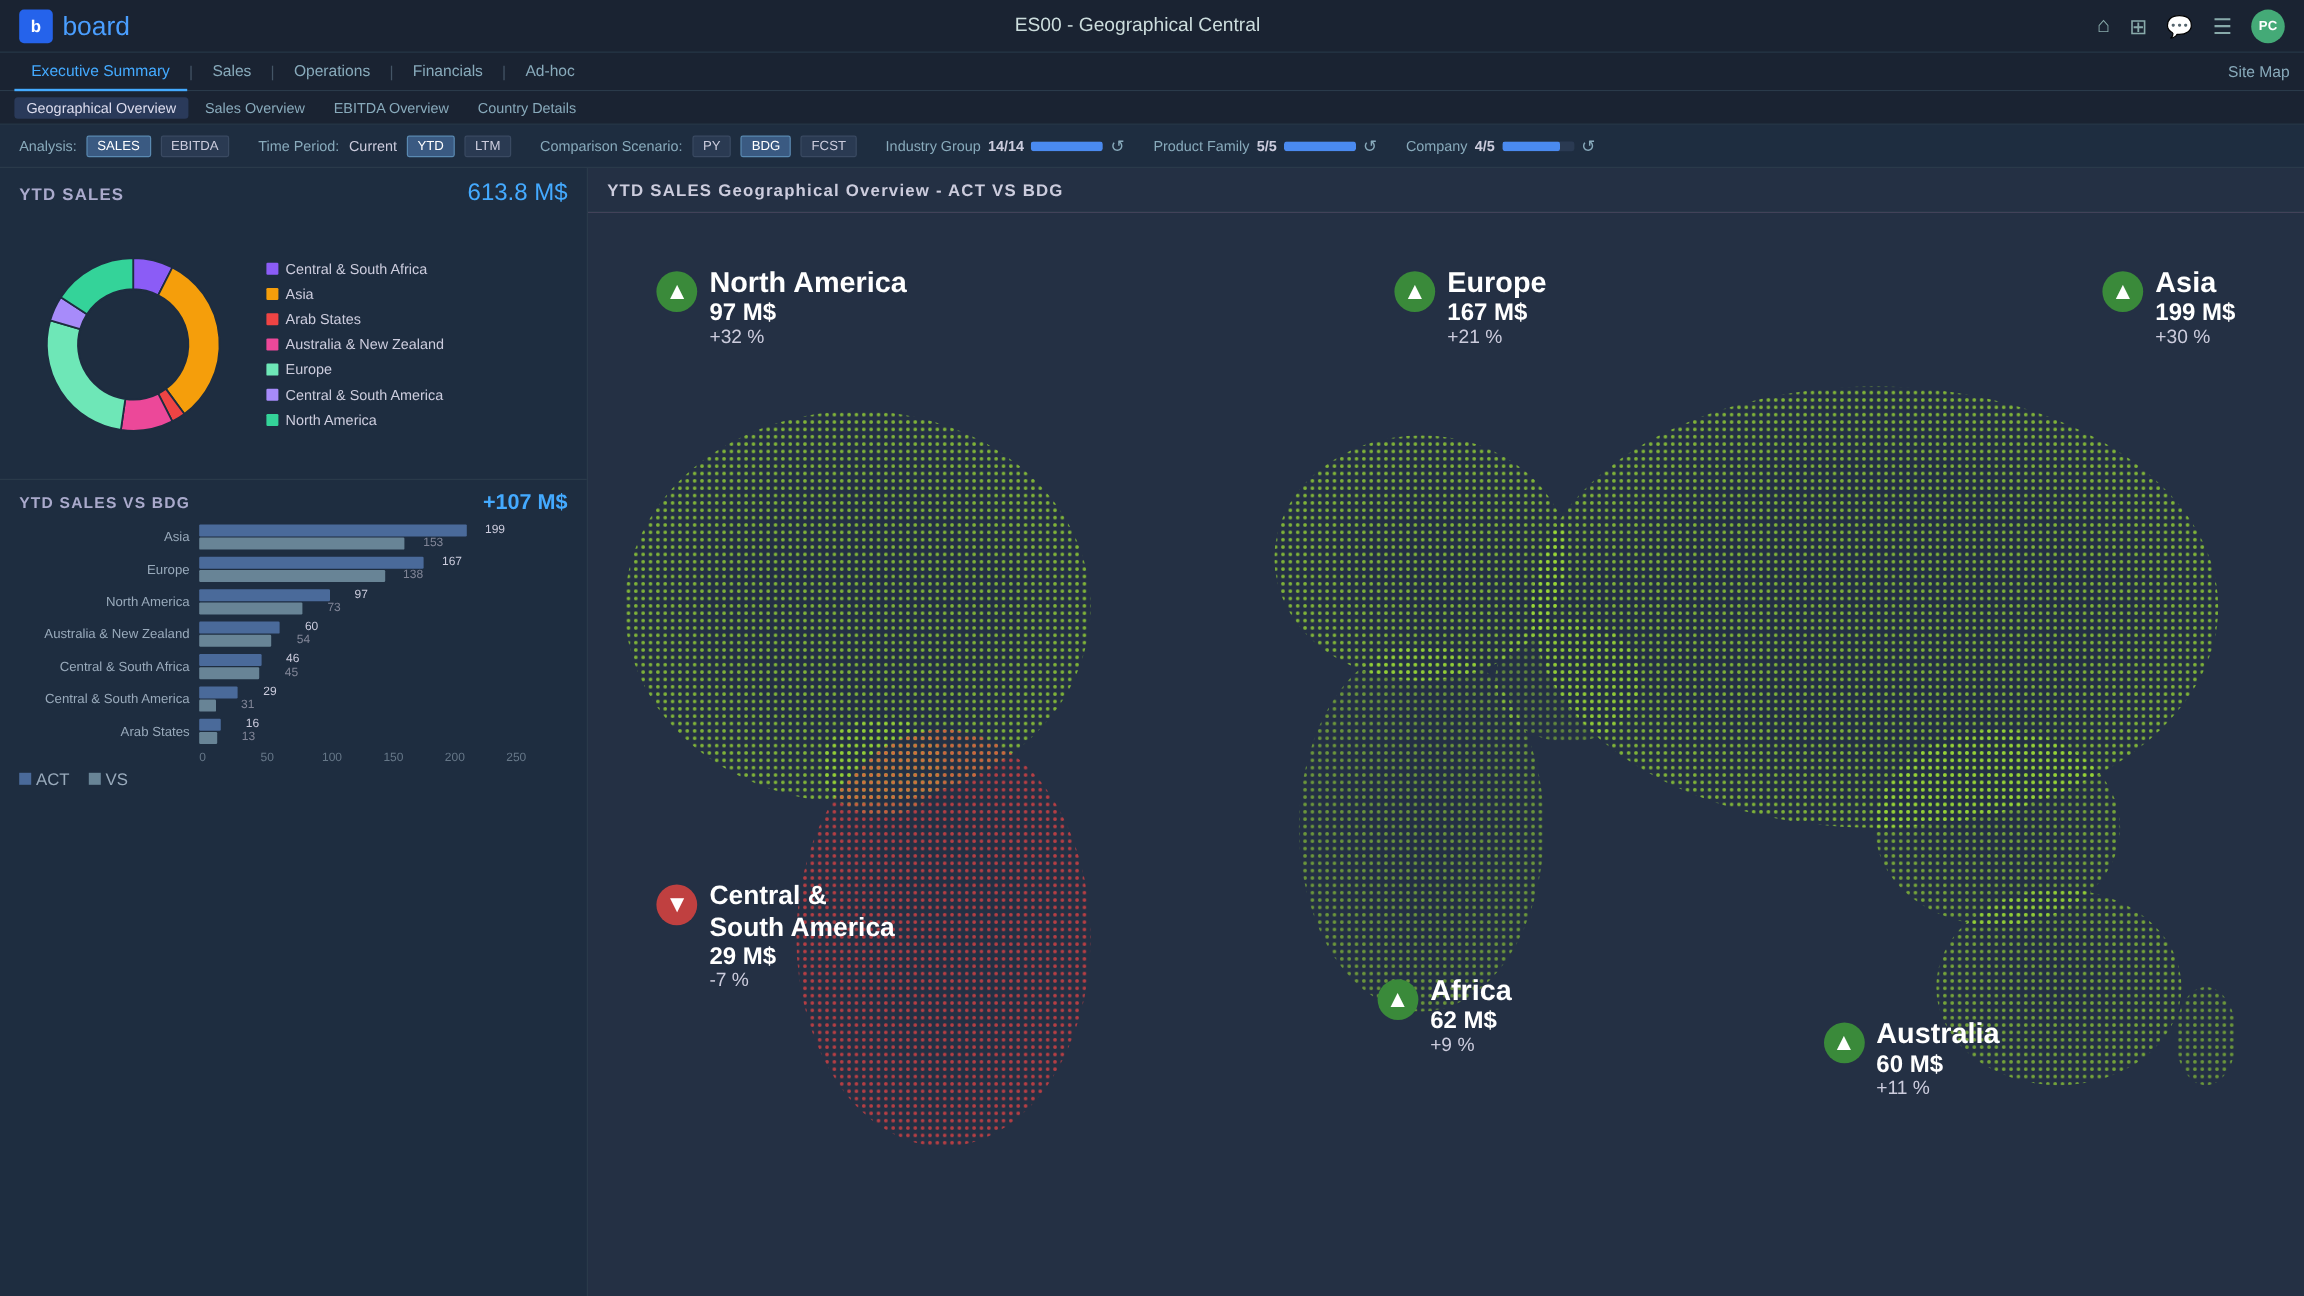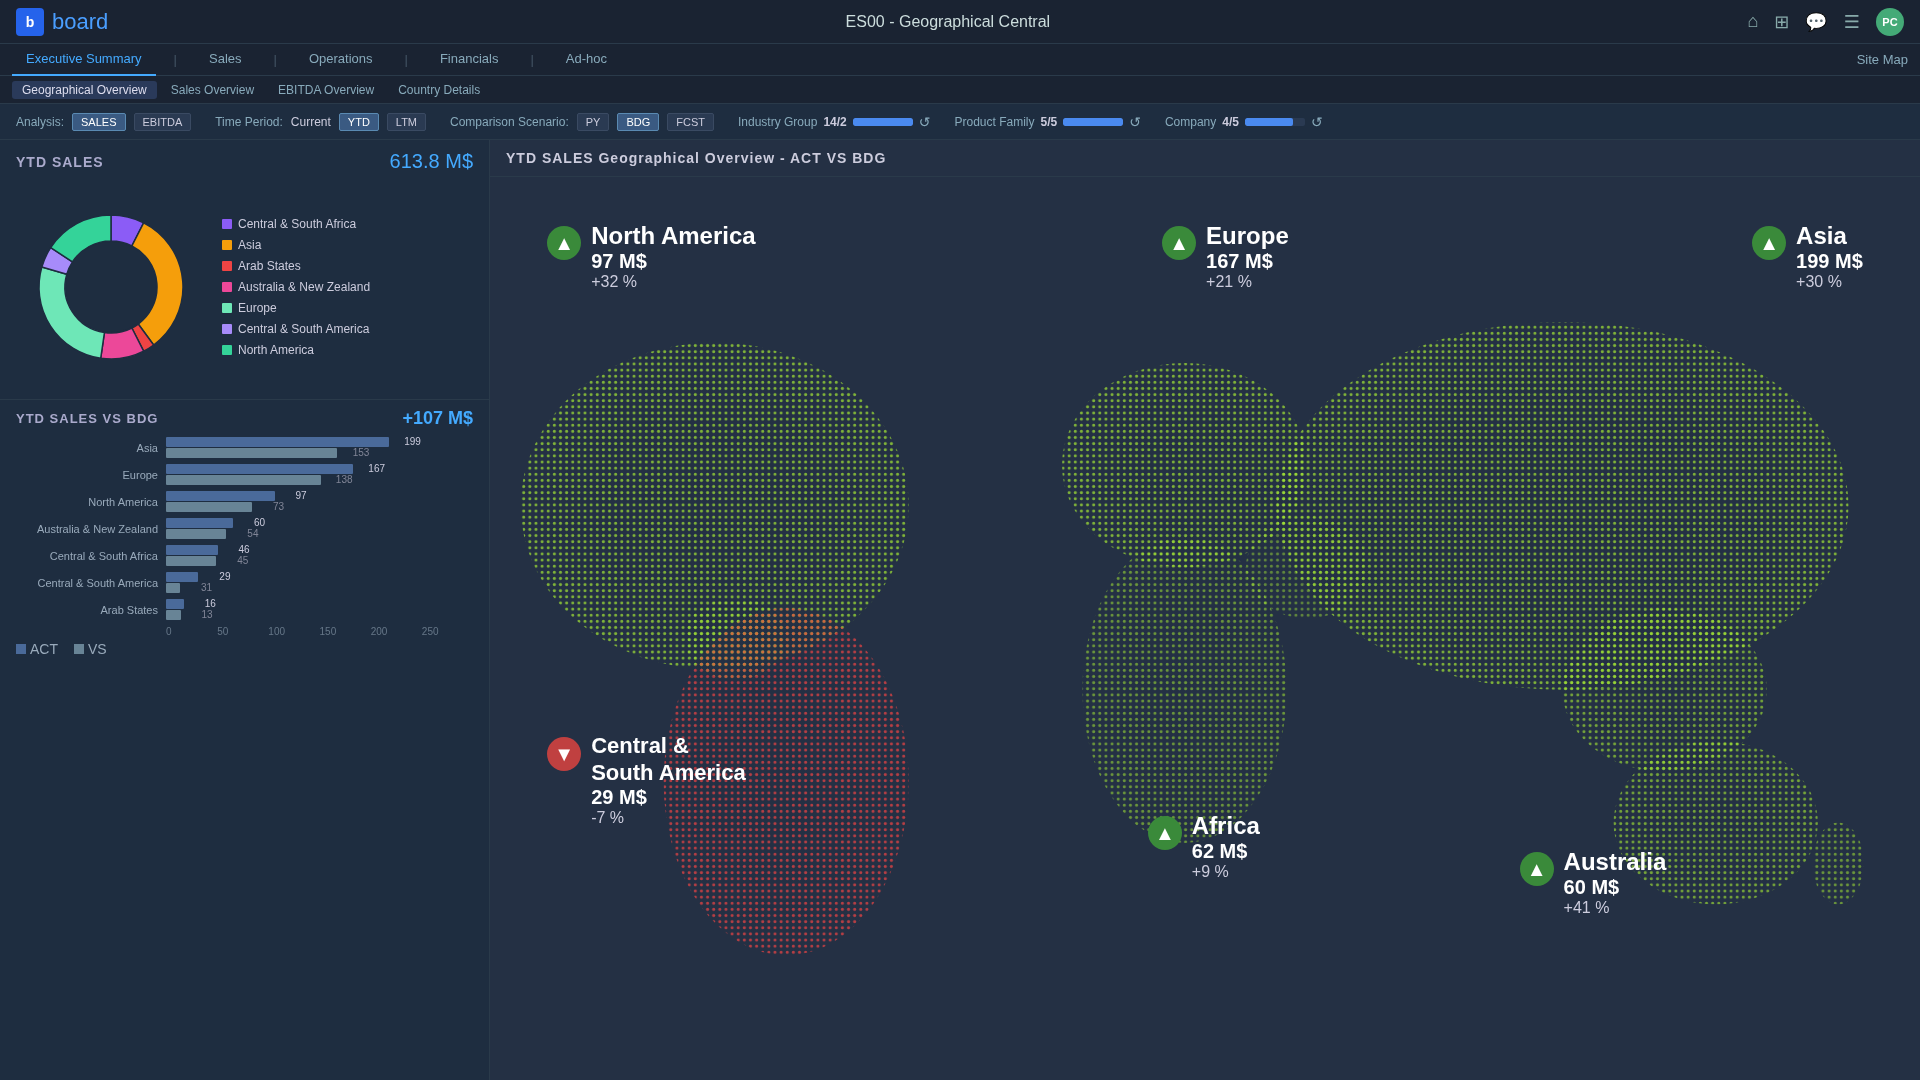--- a/index.html
+++ b/index.html
@@ -8,21 +8,21 @@
     
     #topbar { background: #1a2332; height: 44px; display: flex; align-items: center; padding: 0 16px; border-bottom: 1px solid #2a3a4a; }
     #topbar .logo-icon { width: 28px; height: 28px; background: #2563eb; border-radius: 4px; display: flex; align-items: center; justify-content: center; color: #fff; font-weight: bold; font-size: 14px; margin-right: 8px; }
     #topbar .logo-text { color: #4a9eff; font-size: 22px; font-weight: 300; margin-right: 40px; }
     #topbar .page-title { flex: 1; text-align: center; color: #cdd; font-size: 16px; font-weight: 400; }
     #topbar .top-icons { display: flex; gap: 16px; align-items: center; }
     #topbar .top-icons span { color: #8aa; font-size: 18px; cursor: pointer; }
     #topbar .avatar { width: 28px; height: 28px; background: #4a7; border-radius: 50%; display: flex; align-items: center; justify-content: center; font-size: 11px; font-weight: bold; }
 
     
-    #navbar { background: #1a2332; height: 32px; display: flex; align-items: center; padding: 0 12px; border-bottom: 1px solid #2a3a4a; gap: 16px; }
+    #navbar { background: #1a2332; height: 32px; display: flex; align-items: center; padding: 0 12px; border-bottom: 1px solid #2a3a4a; }
     #navbar .nav-item { color: #8ab; font-size: 13px; padding: 0 14px; height: 32px; display: flex; align-items: center; cursor: pointer; border-bottom: 2px solid transparent; }
     #navbar .nav-item.active { color: #4af; border-bottom: 2px solid #4af; }
     #navbar .nav-sep { color: #456; margin: 0 2px; }
     #navbar .site-map { margin-left: auto; color: #8ab; font-size: 13px; cursor: pointer; }
 
     
     #subnav { background: #1a2332; height: 28px; display: flex; align-items: center; padding: 0 12px; border-bottom: 1px solid #2a3a4a; gap: 4px; }
     #subnav .sub-item { color: #8ab; font-size: 12px; padding: 2px 10px; border-radius: 3px; cursor: pointer; }
     #subnav .sub-item.active { background: #2a3a5a; color: #dde; }
 
@@ -134,21 +134,21 @@
     <button class="filter-btn">LTM</button>
   </div>
   <div class="filter-group">
     <span class="filter-label">Comparison Scenario:</span>
     <button class="filter-btn">PY</button>
     <button class="filter-btn active">BDG</button>
     <button class="filter-btn">FCST</button>
   </div>
   <div class="filter-progress">
     <span class="filter-progress-label">Industry Group</span>
-    <span class="filter-progress-count">14/2</span>
+    <span class="filter-progress-count">14/14</span>
     <div class="progress-bar">
         <div class="progress-bar-fill" style="width:100%"></div>
       </div>
     <span class="refresh-icon">↺</span>
   </div>
   <div class="filter-progress">
     <span class="filter-progress-label">Product Family</span>
     <span class="filter-progress-count">5/5</span>
     <div class="progress-bar">
         <div class="progress-bar-fill" style="width:100%"></div>
@@ -405,18 +405,18 @@
           <div style="font-size:20px;font-weight:bold;color:#fff;">62 M$</div>
           <div style="font-size:16px;color:#ccd;">+9 %</div>
         </div>
       </div>
 
       <div style="position:absolute; bottom:18%; left:72%; display:flex; align-items:flex-start;">
         <div style="display:inline-flex;align-items:center;justify-content:center;width:34px;height:34px;background:#3a8a3a;border-radius:50%;font-size:20px;margin-right:10px;margin-top:4px;">▲</div>
         <div>
           <div style="font-size:24px;font-weight:bold;color:#fff;">Australia</div>
           <div style="font-size:20px;font-weight:bold;color:#fff;">60 M$</div>
-          <div style="font-size:16px;color:#ccd;">+41 %</div>
+          <div style="font-size:16px;color:#ccd;">+11 %</div>
         </div>
       </div>
     </div>
   </div>
 </div>
 
 </body></html>

